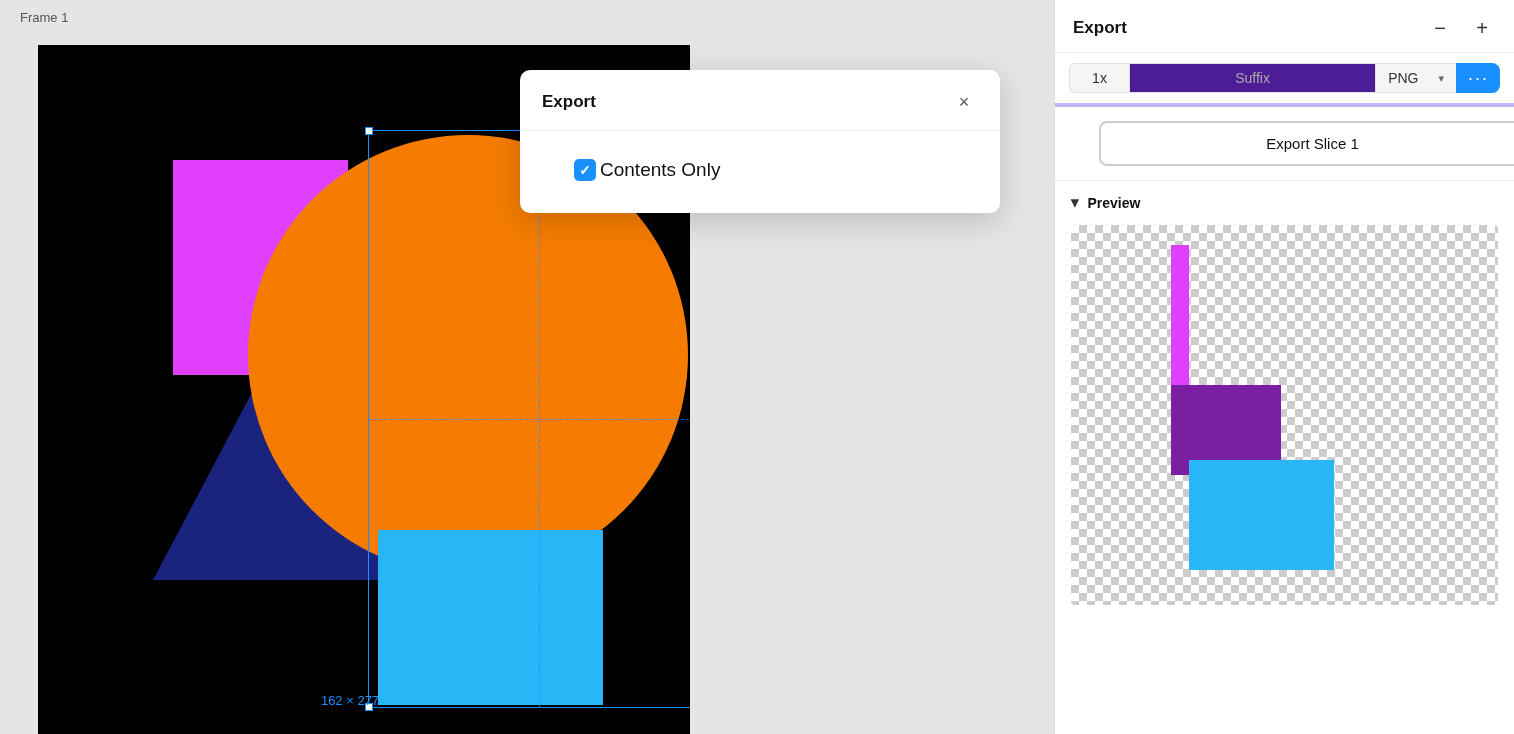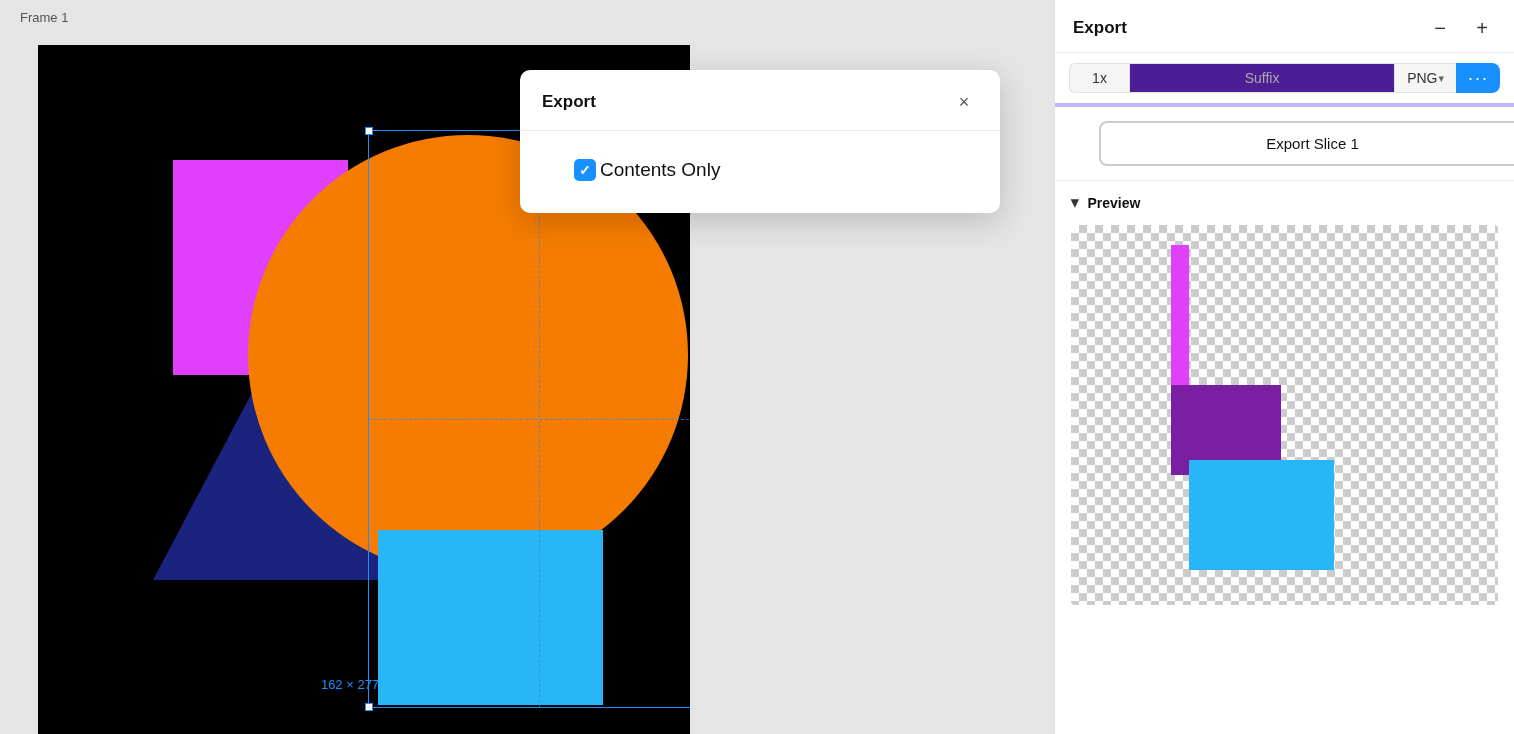--- a/index.html
+++ b/index.html
@@ -292,21 +292,21 @@
       background: #f5f5f5;
       border: 1px solid #e0e0e0;
       border-radius: 0 0 0 0;
       display: flex;
       align-items: center;
       justify-content: center;
       padding: 6px 12px;
       font-size: 14px;
       color: #333;
       cursor: pointer;
-      gap: 1px;
+      gap: 20px;
       border-right: none;
     }
 
     .more-btn {
       width: 44px;
       background: #1890ff;
       border-radius: 0 8px 8px 0;
       display: flex;
       align-items: center;
       justify-content: center;
@@ -431,21 +431,21 @@
     <div class="selection-box">
       <div class="crosshair-h"></div>
       <div class="crosshair-v"></div>
       <div class="selection-handle handle-tl"></div>
 
       <div class="selection-handle handle-bl"></div>
 
     </div>
   </div>
 
-  <div class="dimension-label" style="position:absolute;bottom:42px;left:350px;">162 × 277</div>
+  <div class="dimension-label" style="position:absolute;bottom:26px;left:350px;">162 × 277</div>
 
   <div class="export-popup">
     <div class="export-popup-header">
       <span class="export-popup-title">Export</span>
       <div class="export-popup-close">×</div>
     </div>
     <div class="export-popup-body">
       <div class="checkbox-container">
         <div class="checkbox-blue"></div>
         <span class="checkbox-label">Contents Only</span>

